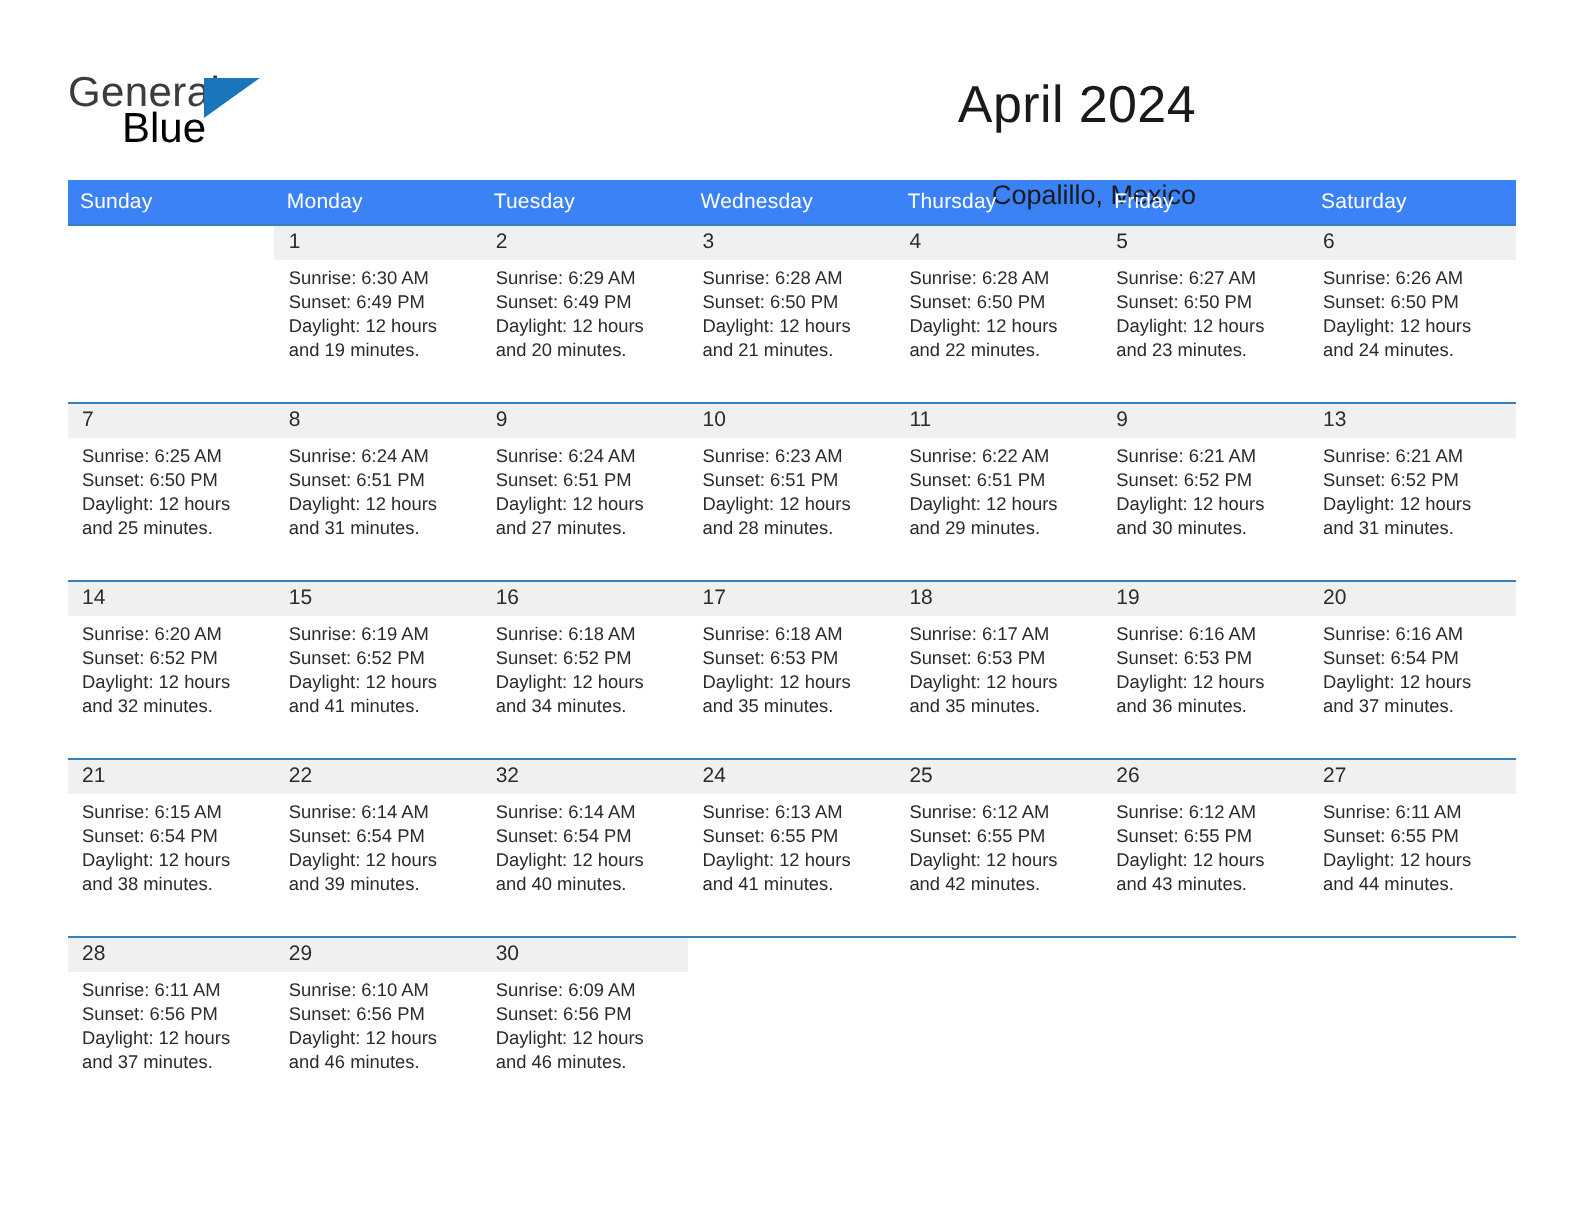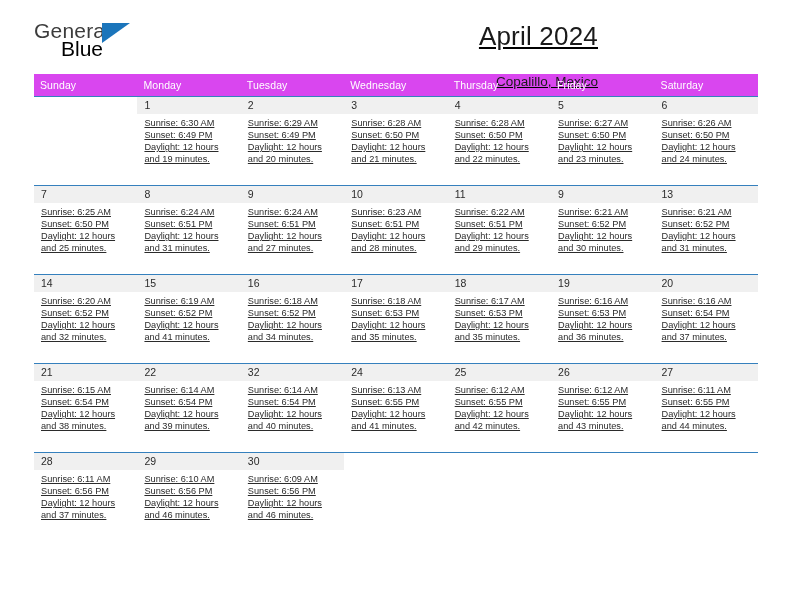--- a/index.html
+++ b/index.html
@@ -7,21 +7,21 @@
   html, body {
     margin: 0; padding: 0;
     width: 792px; height: 612px;
     background: #ffffff;
     font-family: "Liberation Sans", sans-serif;
     -webkit-font-smoothing: antialiased;
   }
   .page {
     width: 632px; height: 612px;
     position: relative;
-    padding: 0 34px;
+    padding: 16px 34px;
   }
 
   
   .header {
     display: flex;
     align-items: flex-start;
     justify-content: space-between;
     height: 74px;
     padding-top: 20px;
   }
@@ -50,21 +50,20 @@
   .logo-flag {
     position: absolute;
     left: 68px; top: 3px;
     width: 0; height: 0;
     border-left: 28px solid #1b75bb;
     border-bottom: 20px solid transparent;
   }
   .title-block {
     text-align: right;
     padding-top: 2px;
-    text-decoration: underline;
   }
   .cal-title {
     font-size: 26px;
     color: #1a1a1a;
     font-weight: 400;
     line-height: 1.1;
     letter-spacing: 0.2px;
   }
   .cal-sub {
     font-size: 13.5px;
@@ -73,21 +72,21 @@
     font-weight: 400;
   }
 
   
   .calendar {
     width: 724px;
     border-collapse: collapse;
     table-layout: fixed;
   }
   .calendar th {
-    background: #d946ef;
+    background: #3b82f6;
     color: #ffffff;
     font-size: 10.5px;
     font-weight: 400;
     text-align: left;
     padding: 5px 0 5px 6px;
     letter-spacing: 0.1px;
     height: 21px;
   }
   .calendar td {
     vertical-align: top;
@@ -105,21 +104,20 @@
     padding: 3px 0 3px 7px;
     height: 17px;
     line-height: 11px;
   }
   .daynum.empty { background: #ffffff; }
   .details {
     padding: 3px 6px 0 7px;
     font-size: 9.2px;
     line-height: 12.1px;
     color: #2b2b2b;
-    text-decoration: underline;
   }
   .details div { white-space: nowrap; }
 </style>
 </head>
 <body>
 
 <div class="page">
 
   <div class="header">
 

